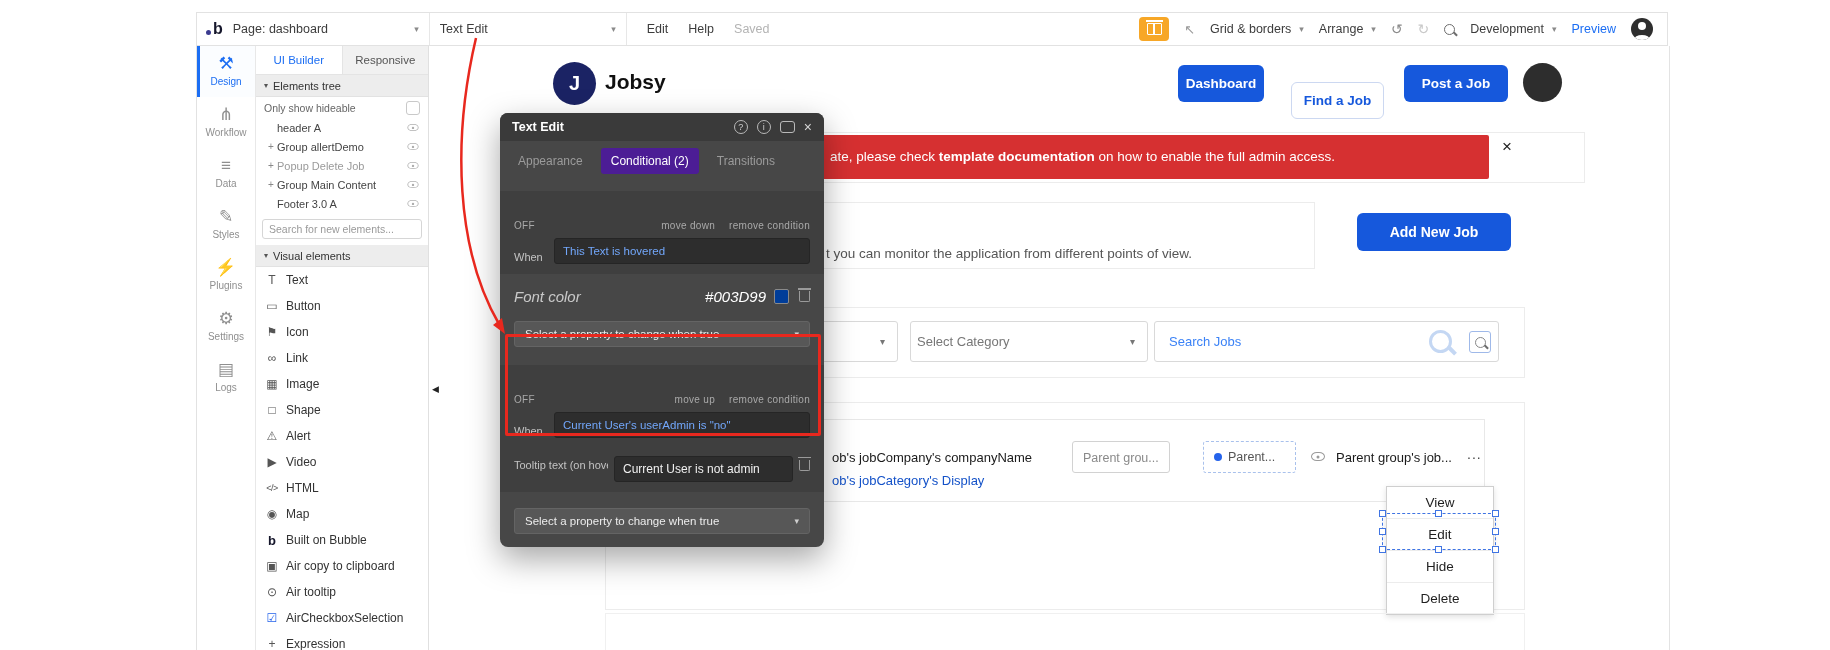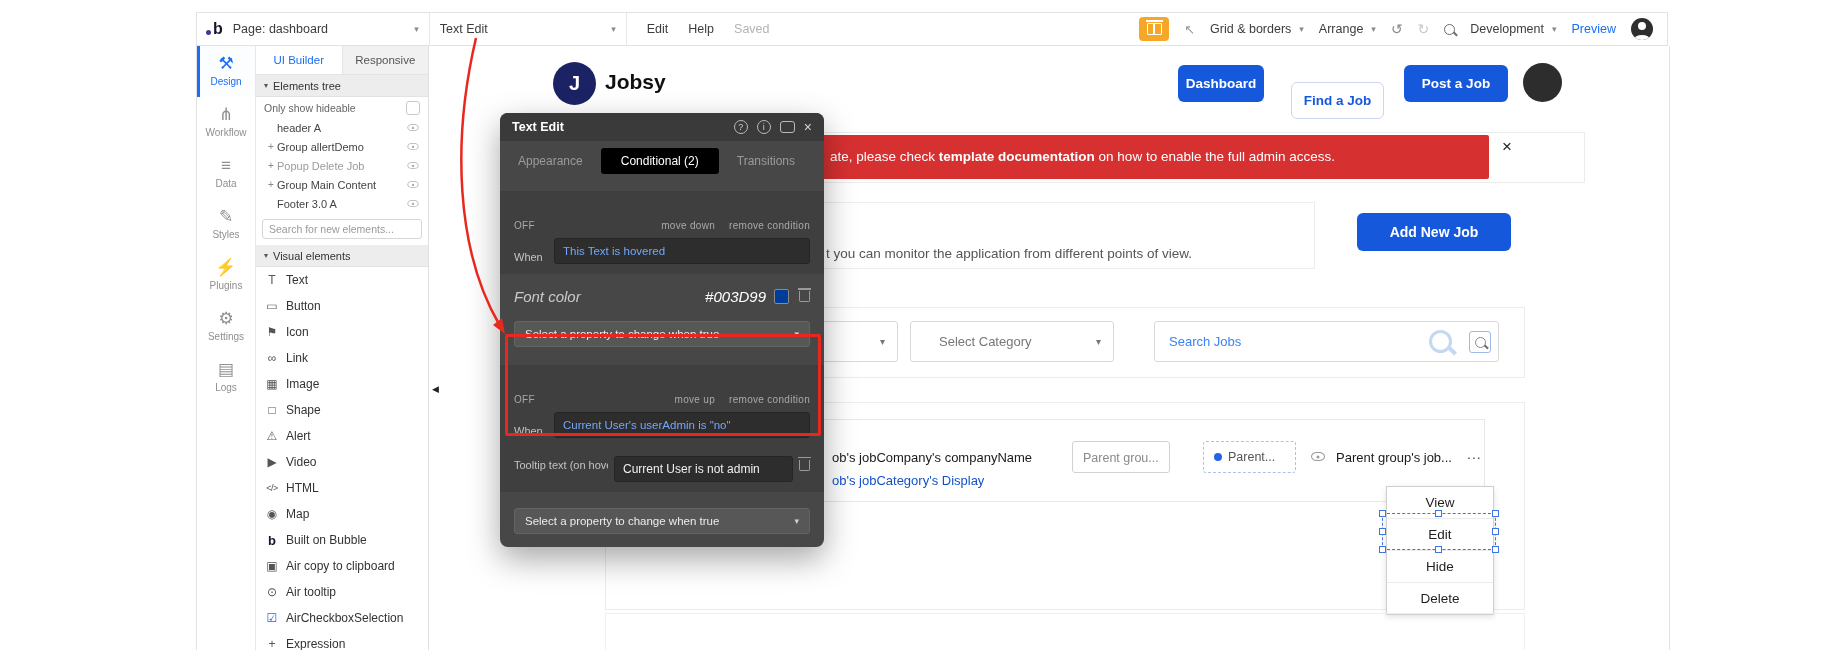--- a/index.html
+++ b/index.html
@@ -117,21 +117,21 @@
           box-shadow:0 12px 32px rgba(0,0,0,.35);z-index:50;color:#ddd;overflow:hidden;box-sizing:border-box;}
   .dlg-header{height:28px;background:#3a3a3a;display:flex;align-items:center;padding:0 12px;}
   .dlg-title{font-size:12.5px;font-weight:600;color:#fff;flex:1;}
   .dlg-hicons{display:flex;align-items:center;gap:9px;}
   .hic{width:14px;height:14px;border:1px solid #b9b9b9;border-radius:50%;color:#cfcfcf;font-size:9px;
        display:flex;align-items:center;justify-content:center;box-sizing:border-box;}
   .comment-ic{width:13px;height:10px;border:1.2px solid #b9b9b9;border-radius:3px;}
   .dlg-close{font-size:14px;color:#d5d5d5;line-height:14px;}
   .dlg-tabs{height:40px;display:flex;align-items:center;padding:0 18px;gap:18px;}
   .dlg-tab{font-size:12px;color:#9b9b9b;}
-  .dlg-tab.active{background:#000000;color:#fff;padding:6px 20px;border-radius:3px;}
+  .dlg-tab.active{background:#4c1d95;color:#fff;padding:6px 10px;border-radius:3px;}
   .dlg-body{padding:10px 14px 0;}
   .cond{background:#3f3f3f;margin:0 -14px;padding:8px 14px 10px;}
   .cond.second{margin-top:18px;}
   .cond-top{display:flex;justify-content:space-between;font-size:10px;color:#a9a9a9;letter-spacing:.3px;margin-top:21px;}
   .cond-acts{display:flex;gap:14px;}
   .when-row{margin-top:7px;display:flex;align-items:center;gap:8px;}
   .when-label{font-size:11px;color:#c3c3c3;width:32px;flex:none;margin-top:12px;}
   .when-input{flex:1;height:24px;background:#2d2d2d;border:1px solid #252525;border-radius:3px;line-height:24px;
               padding:0 8px;color:#72a7fb;font-size:11.5px;white-space:nowrap;overflow:hidden;}
   .prop-row{margin-top:14px;display:flex;align-items:center;font-size:15px;font-style:italic;}
@@ -356,21 +356,21 @@
     <span class="alert-close">×</span>
 
     <div class="box" style="left:169px;top:156px;width:717px;height:67px;"></div>
     <span class="intro-text">t you can monitor the application from different points of view.</span>
     <div class="cbtn solid addjob-btn" style="height:38px;font-size:14px;">Add New Job</div>
 
     <div class="box" style="left:166px;top:261px;width:930px;height:71px;"></div>
     <div class="fld" style="left:271px;top:275px;width:198px;">
       <span class="chev">▾</span>
     </div>
-    <div class="fld" style="left:481px;top:275px;width:204px;padding-left:28px;">
+    <div class="fld" style="left:481px;top:275px;width:238px;padding-left:6px;">
       <span>Select Category</span>
       <span class="chev">▾</span>
     </div>
     <div class="fld" style="left:725px;top:275px;width:345px;padding-left:14px;color:#3b82f6;">
       <span>Search Jobs</span>
       <span class="mag-big"></span>
       <span class="mag-btn">
           <span class="mag" style="border-color:#888;"></span>
         </span>
     </div>

